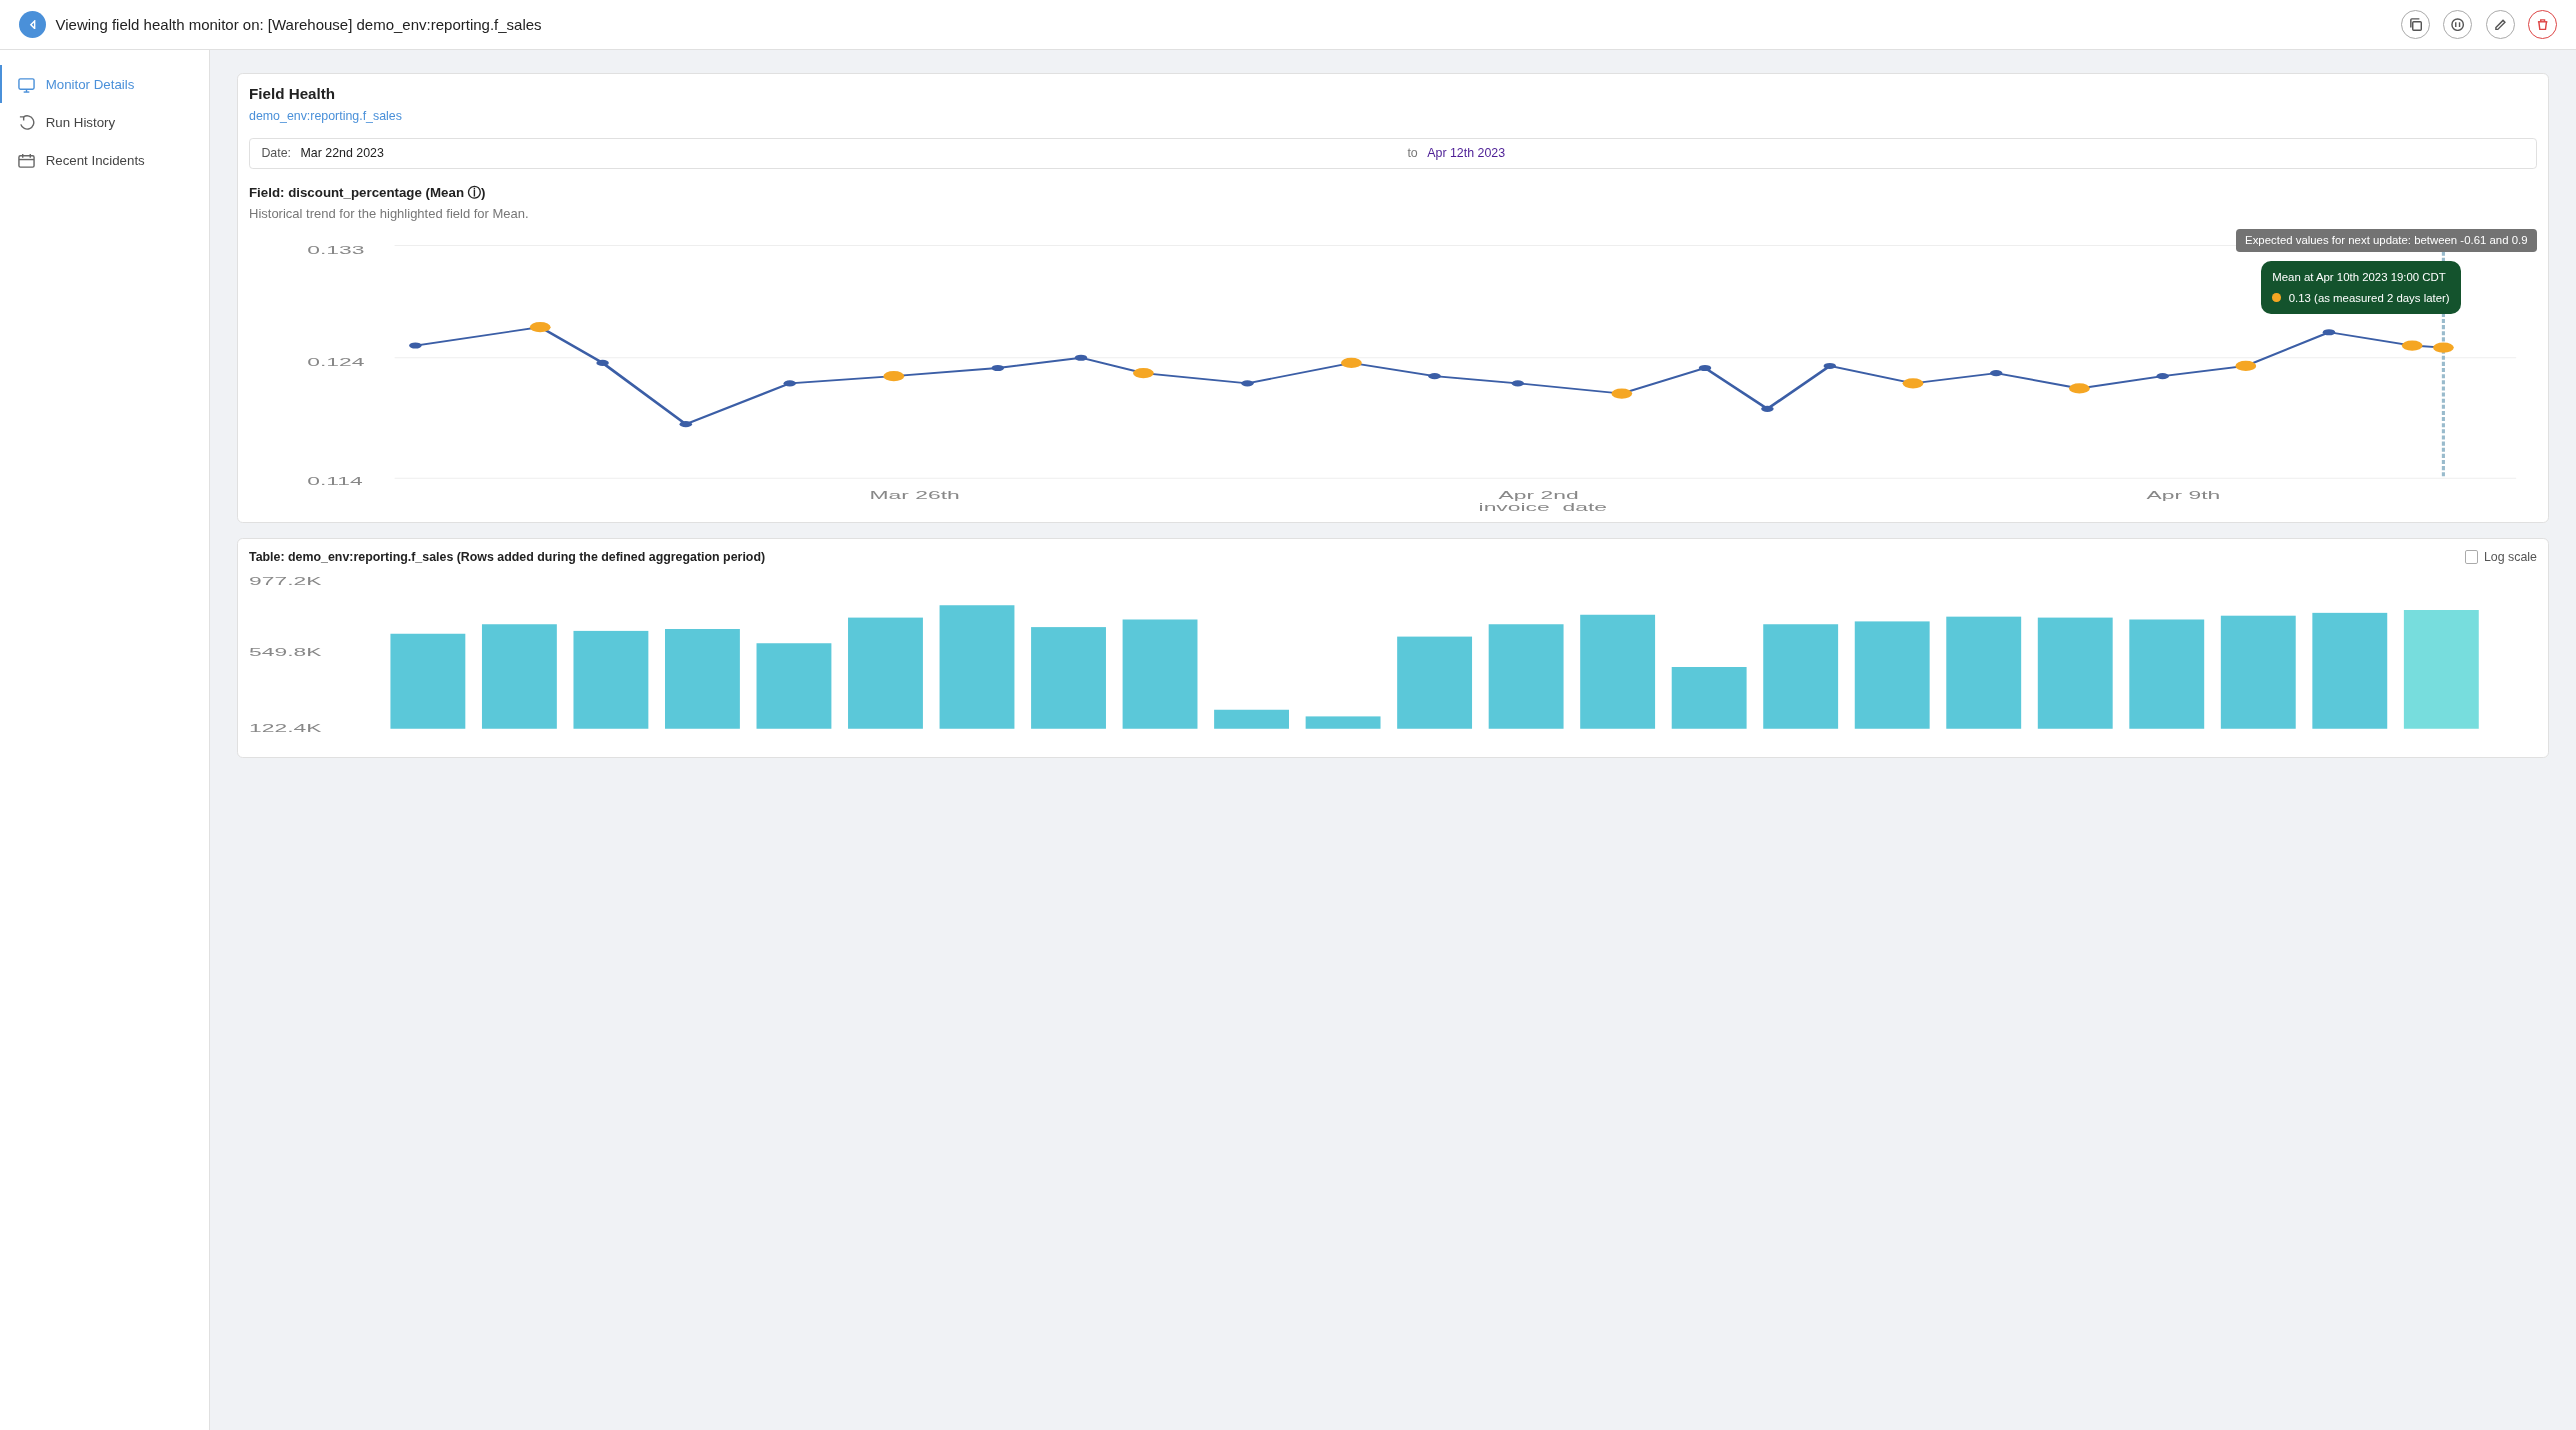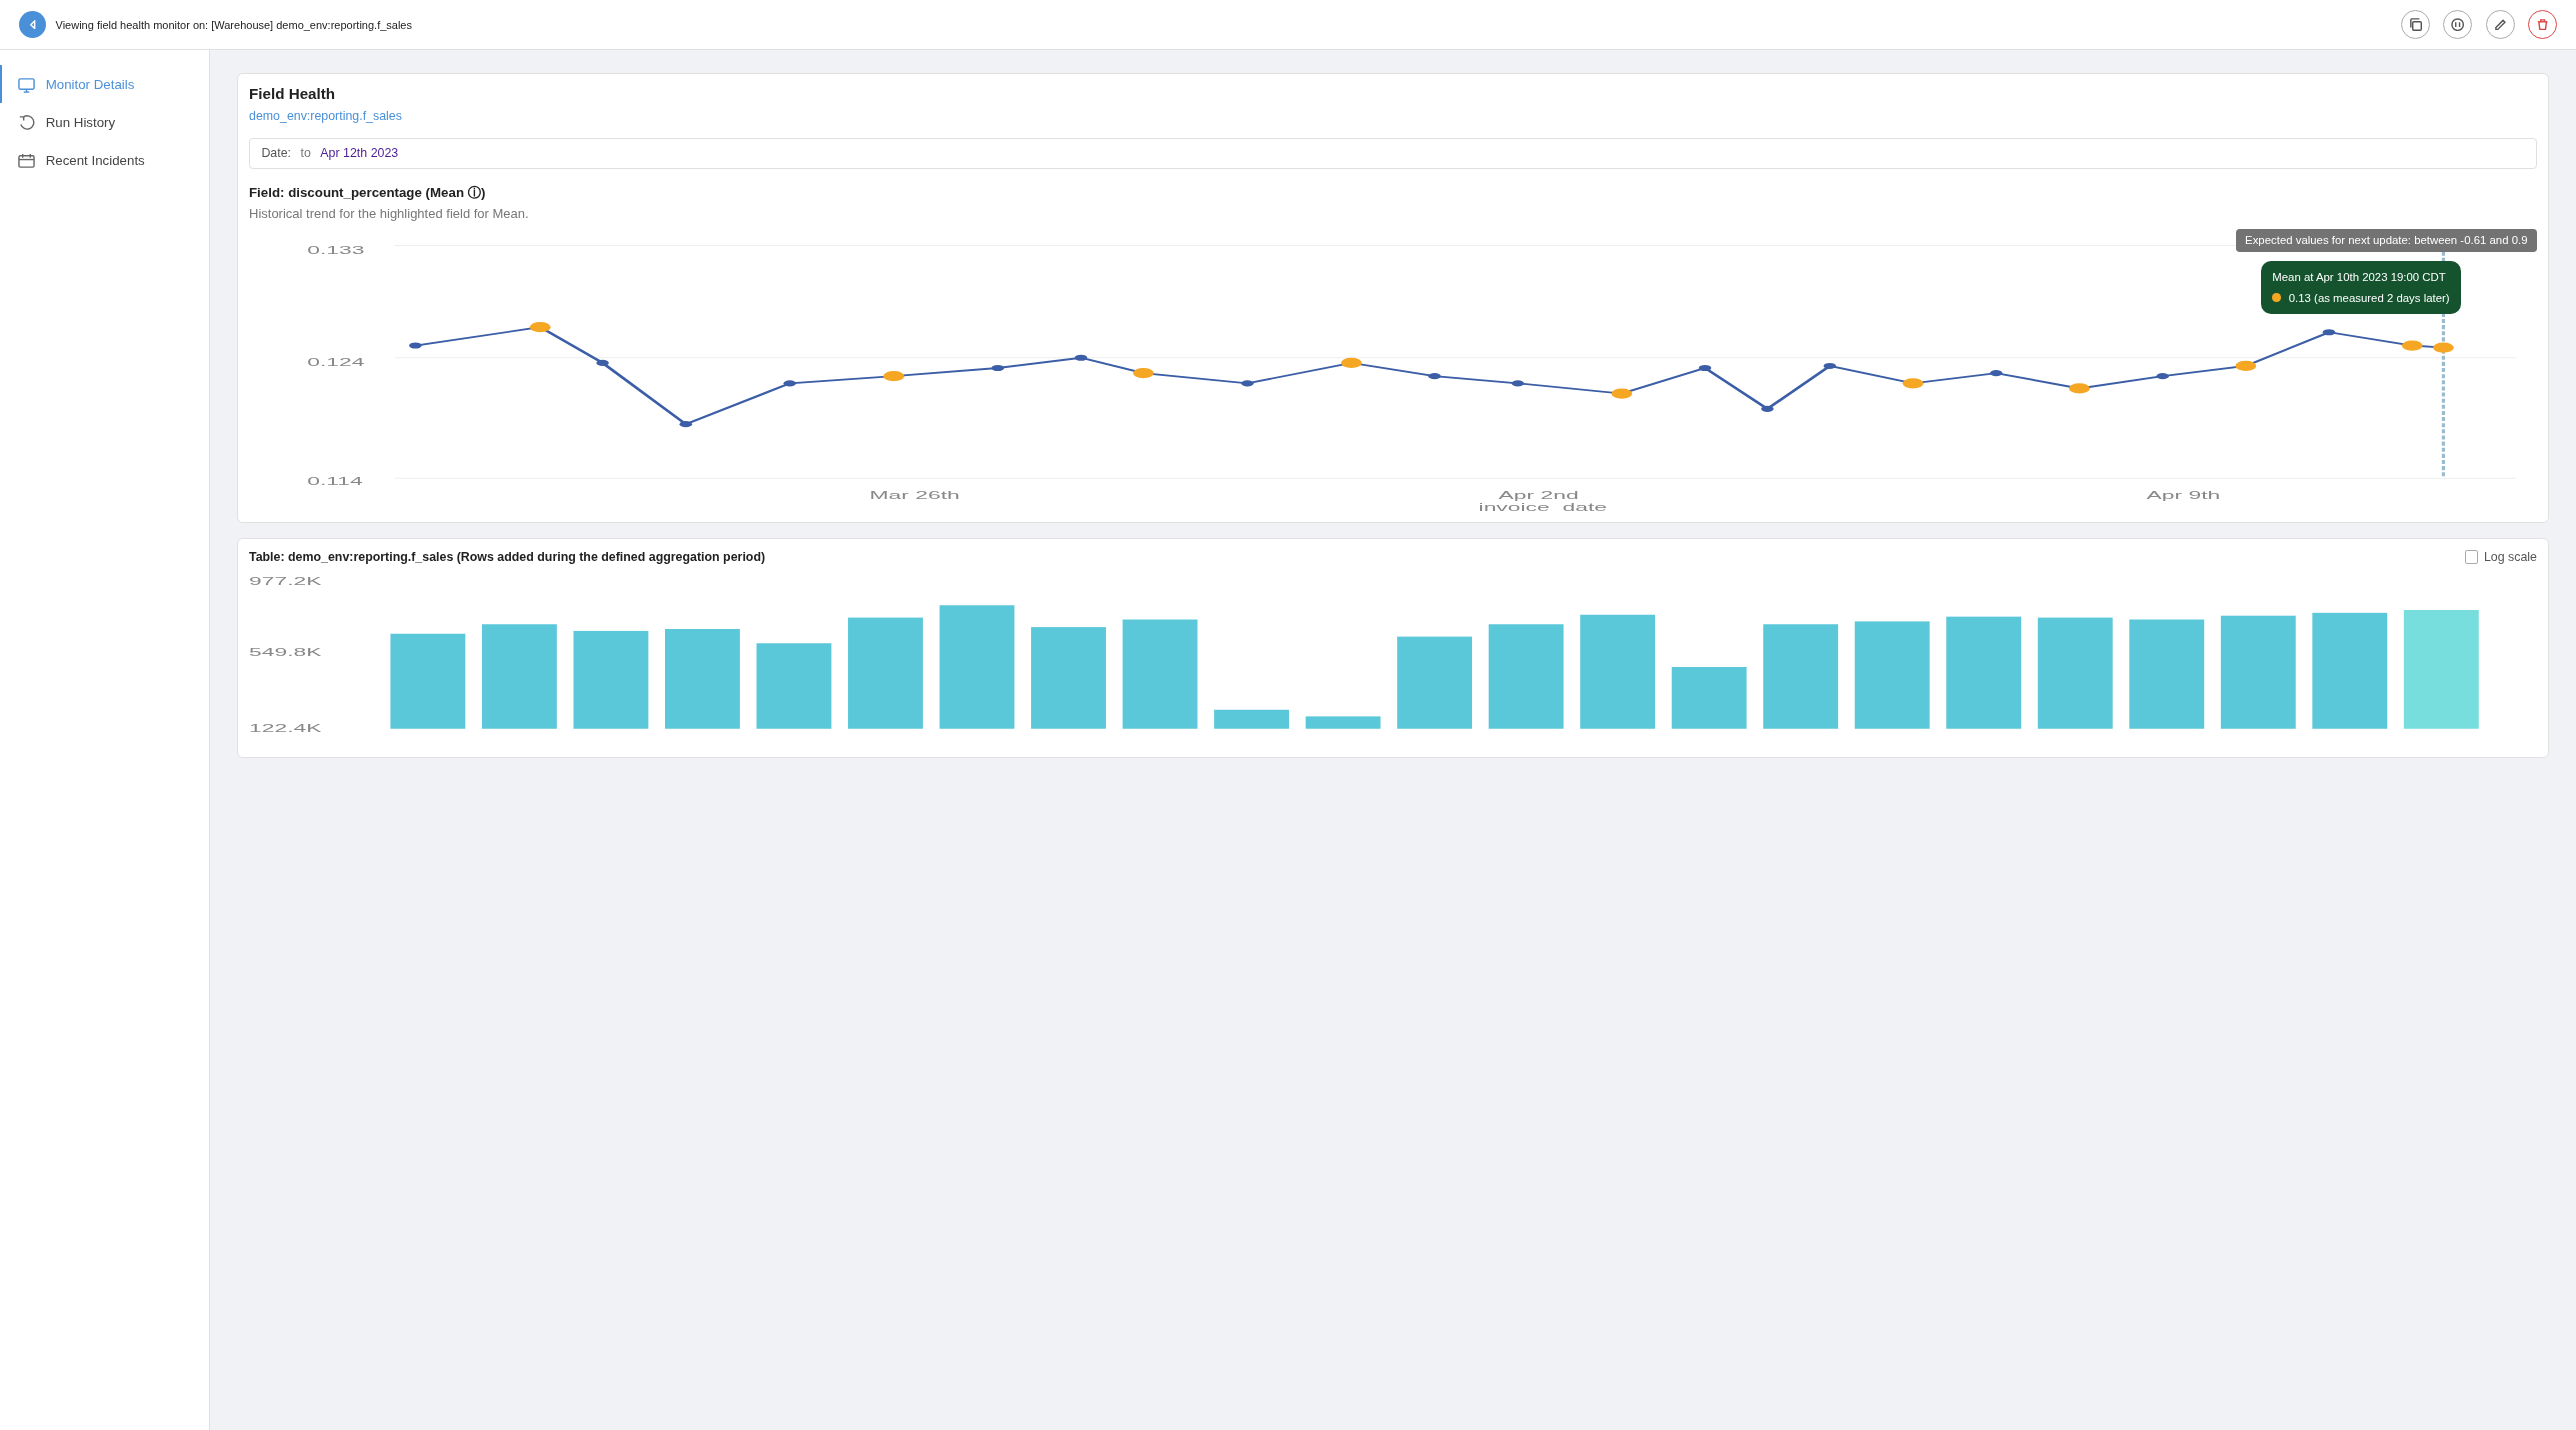--- a/index.html
+++ b/index.html
@@ -11,21 +11,21 @@
       background: #fff; height: 50px; padding: 0 19px;
       border-bottom: 1px solid #e0e0e0;
       position: fixed; top: 0; left: 0; right: 0; z-index: 100;
     }
     .top-header-left { display: flex; align-items: center; gap: 9.5px; }
     .back-btn {
       width: 27px; height: 27px; border-radius: 50%; background: #4a90d9;
       display: flex; align-items: center; justify-content: center; cursor: pointer;
     }
     .back-btn svg { fill: white; }
-    .header-title { font-size: 11px; font-weight: 500; color: #222; }
+    .header-title { font-size: 15px; font-weight: 500; color: #222; }
     .top-header-right { display: flex; align-items: center; gap: 13.3px; }
     .header-icon-btn {
       width: 29px; height: 29px; border-radius: 50%; border: 1.4px solid #aaa;
       display: flex; align-items: center; justify-content: center;
       cursor: pointer; color: #555; background: #fff;
     }
     .header-icon-btn.delete { border-color: #d44; color: #d44; }
 
     
     .layout { display: flex; margin-top: 50px; height: calc(100vh - 50px); }
@@ -188,20 +188,21 @@
   <div class="main-content">
 
     <div class="card">
 
       <div class="field-health-title">Field Health</div>
       <a class="field-health-link" href="#">demo_env:reporting.f_sales</a>
 
       
       <div class="date-range-row">
         <span class="date-label">Date:</span>
+        <input class="date-input" type="text" value="Mar 22nd 2023" style="">
         <span class="date-separator">to</span>
         <input class="date-input-right" type="text" value="Apr 12th 2023" style="">
       </div>
 
       
       <div class="chart-section">
         <div class="chart-field-title">Field: discount_percentage (Mean ⓘ)</div>
         <div class="chart-subtitle">Historical trend for the highlighted field for Mean.</div>
 
         <div class="chart-wrapper" style="height:286px;">

